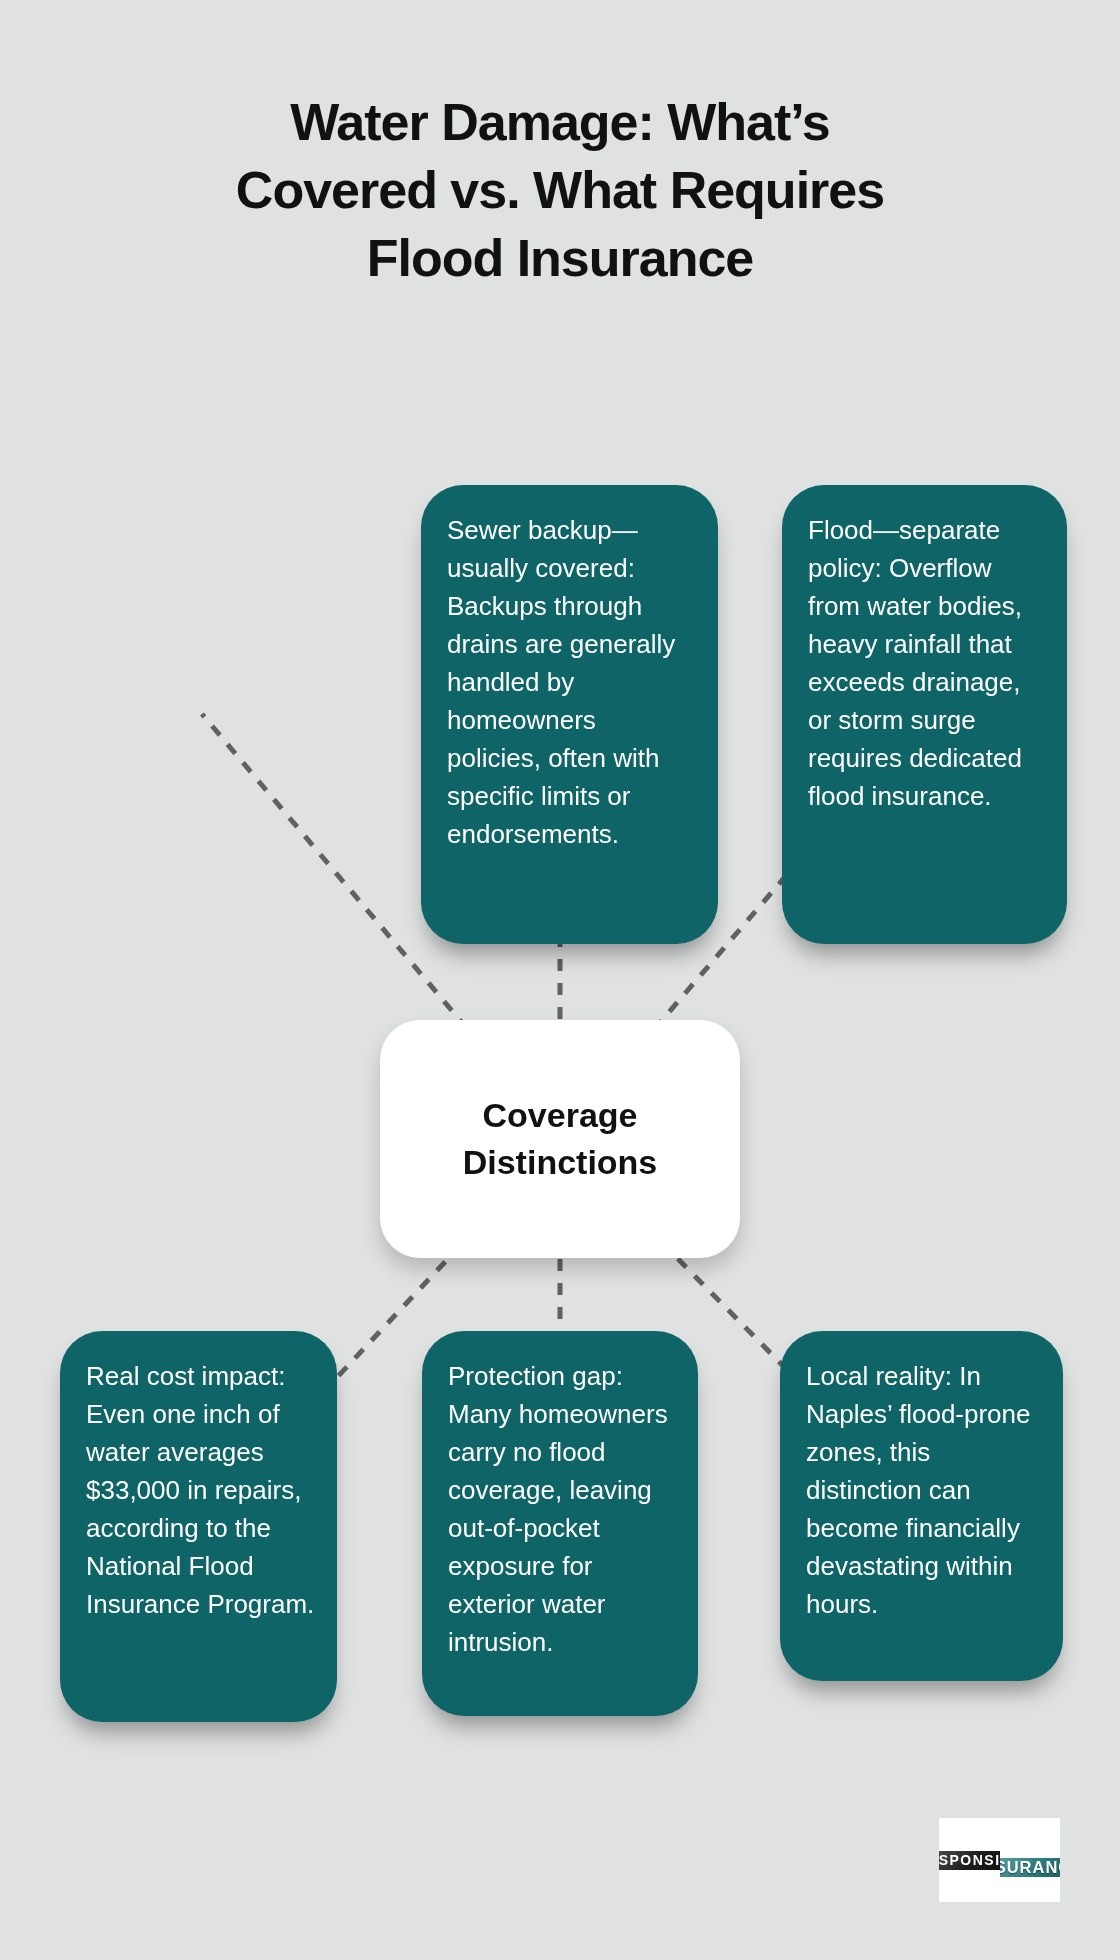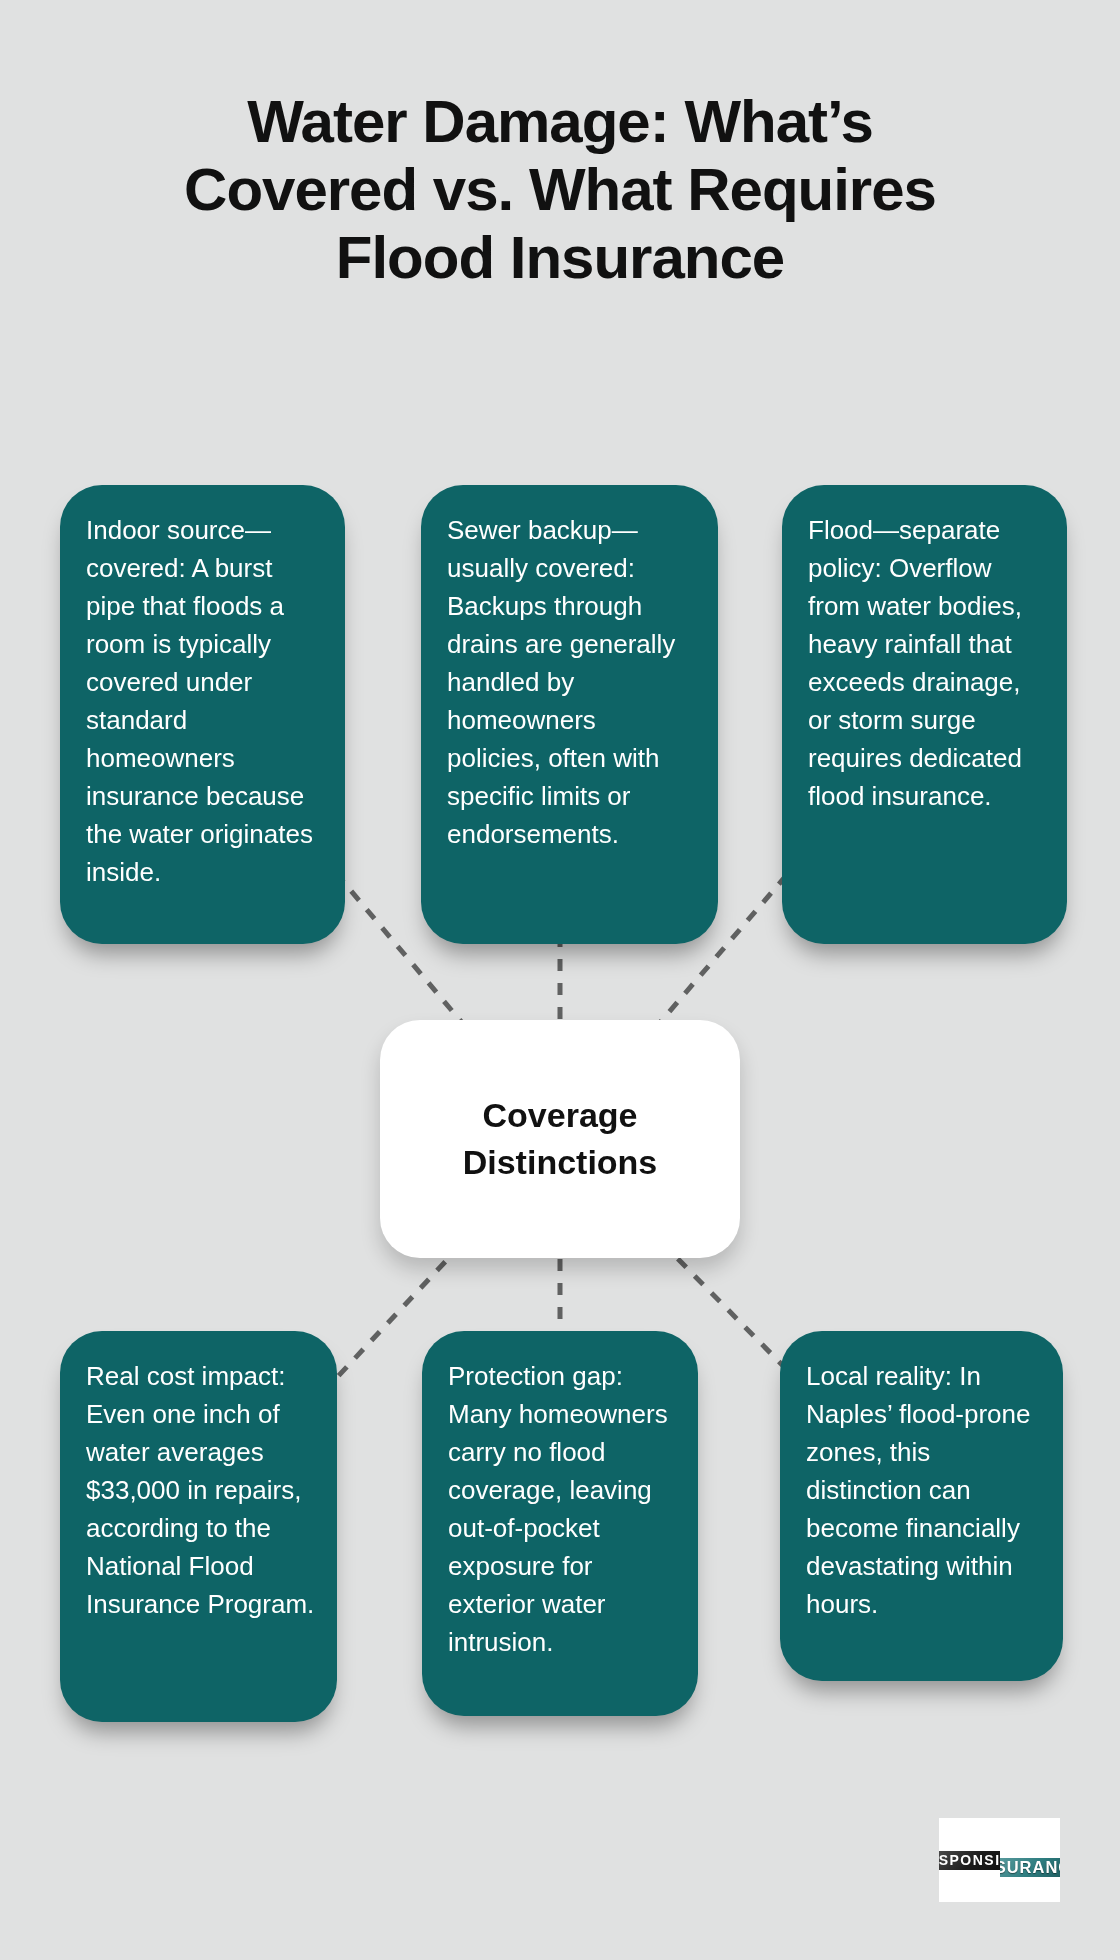--- a/index.html
+++ b/index.html
@@ -21,21 +21,21 @@
     background:var(--page-background);
     overflow:hidden;
   }
   .infographic-title{
     position:absolute;
     left:0; top:88px;
     width:100%;
     padding:0 20px;
     text-align:center;
     font-weight:bold;
-    font-size:60px;
+    font-size:52px;
     line-height:68px;
     letter-spacing:-1px;
     color:var(--title-text);
   }
   .connectors{
     position:absolute;
     left:0; top:0;
     z-index:1;
   }
   .connectors line{
@@ -130,23 +130,20 @@
 
   <svg class="connectors" width="1120" height="1960">
     <line x1="560" y1="1139" x2="202" y2="714"></line>
     <line x1="560" y1="1139" x2="560" y2="714"></line>
     <line x1="560" y1="1139" x2="924" y2="715"></line>
     <line x1="560" y1="1139" x2="198" y2="1526"></line>
     <line x1="560" y1="1139" x2="560" y2="1524"></line>
     <line x1="560" y1="1139" x2="921" y2="1506"></line>
   </svg>
 
-  <div class="node node-top node-col1">
-    <span>Indoor source—covered: A burst pipe that floods a room is typically covered under standard homeowners insurance because the water originates inside.</span>
-  </div>
 
   <div class="node node-top node-col2">
     <span>Sewer backup—usually covered: Backups through drains are generally handled by homeowners policies, often with specific limits or endorsements.</span>
   </div>
 
   <div class="node node-top node-col3">
     <span>Flood—separate policy: Overflow from water bodies, heavy rainfall that exceeds drainage, or storm surge requires dedicated flood insurance.</span>
   </div>
 
   <div class="center-node">

